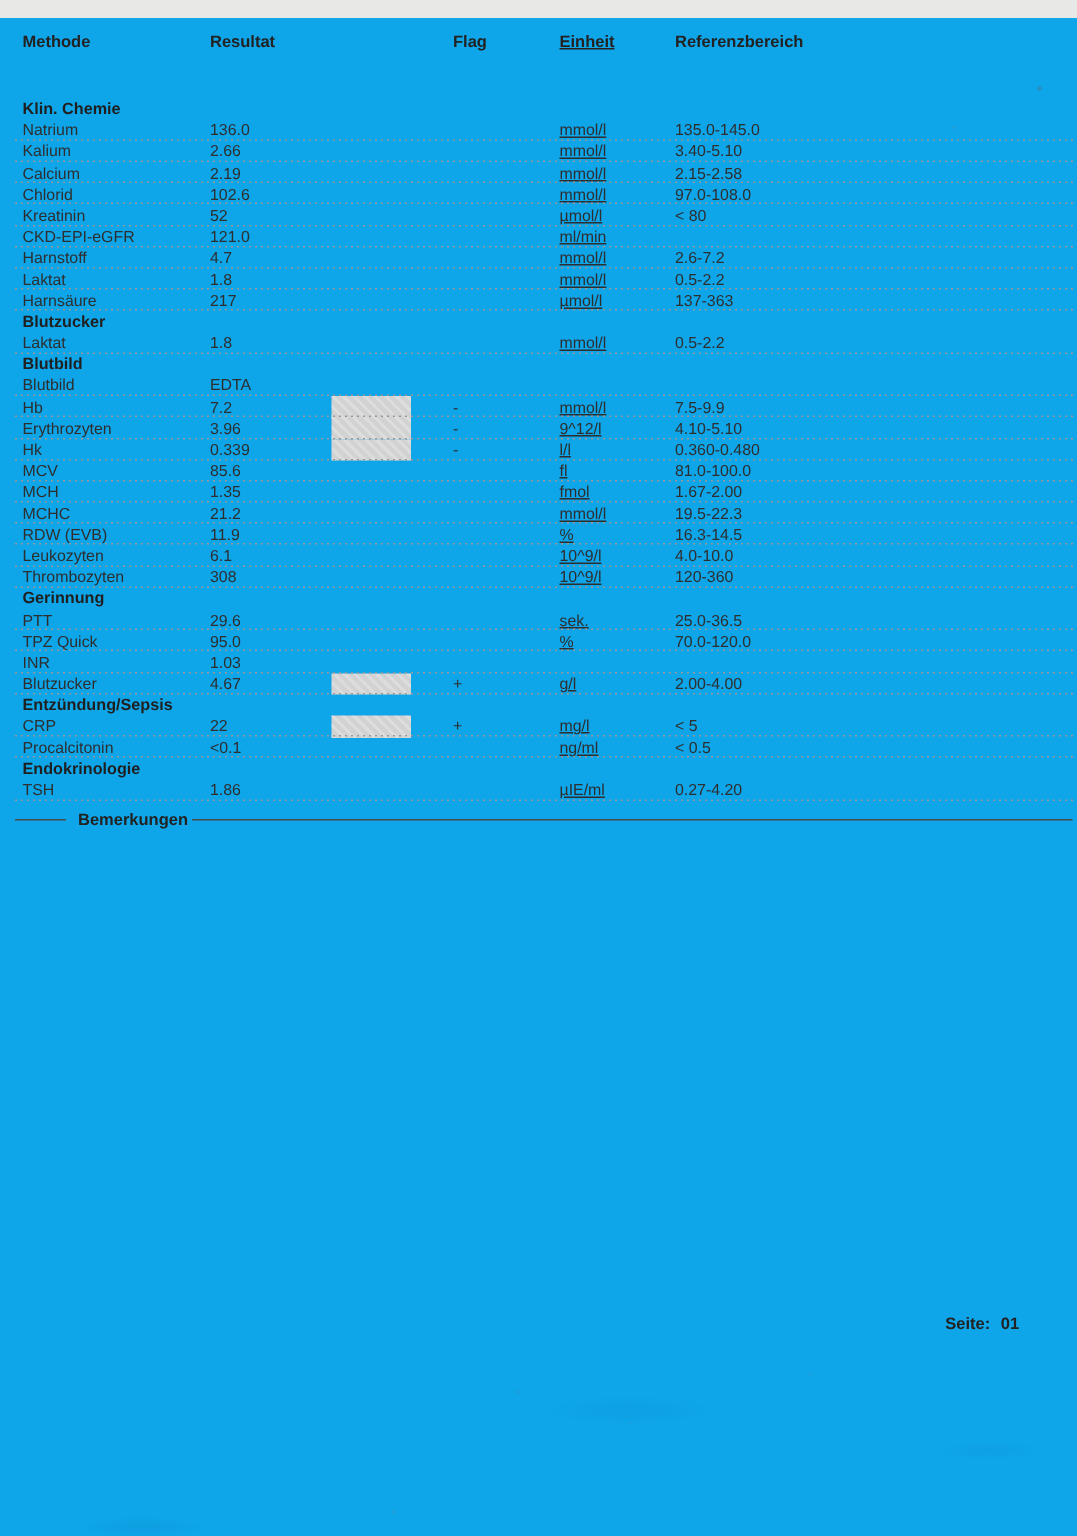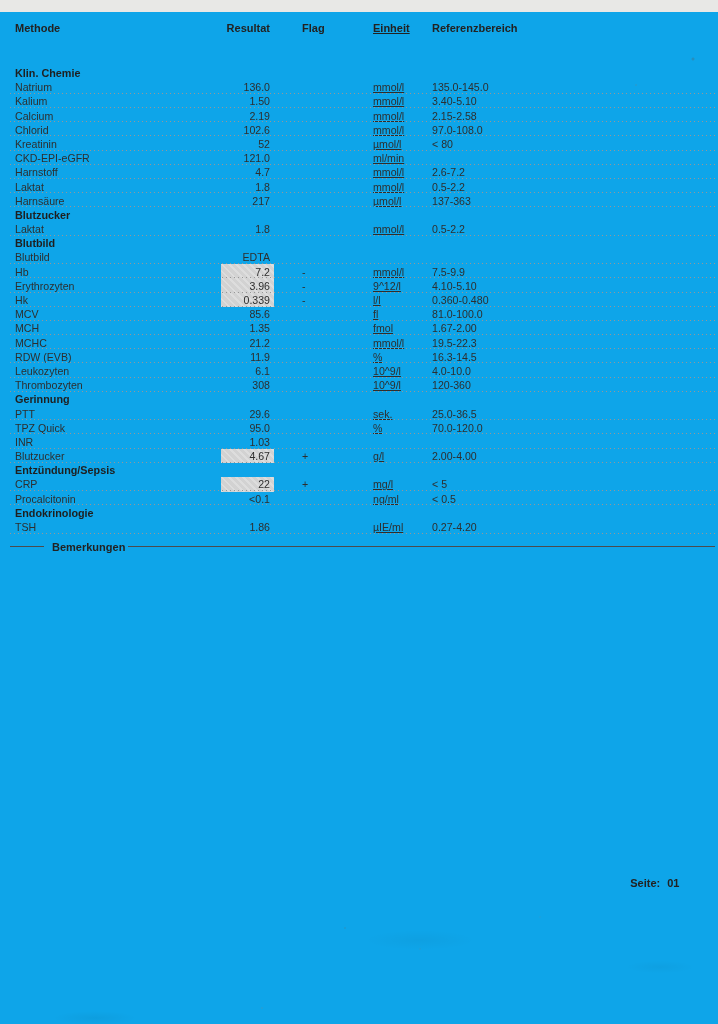--- a/index.html
+++ b/index.html
@@ -28,24 +28,24 @@
       radial-gradient(50px 9px at 660px 955px, rgba(0,0,0,.03), transparent 70%);
   }
 
   
   .col-headers{position:absolute;top:9px;left:0;right:0;height:15px;
     font-weight:bold;font-size:11px;color:#222;}
   .col-headers .cell{position:absolute;top:0;line-height:15px;white-space:pre;}
 
   
   .c-method{left:15px;}
-  .c-result{left:140px;width:130px;text-align:right;}
+  .c-result{left:140px;width:130px;}
   .c-flag{left:302px;width:26px;}
   .c-unit{left:373px;text-decoration:underline;}
-  .c-ref{left:432px;}
+  .c-ref{left:450px;}
 
   
   .report-table{position:absolute;top:54px;left:0;right:0;}
   .line{position:relative;height:14.2px;line-height:14.2px;}
   .section{font-weight:bold;font-size:10.8px;color:#1f1f1f;padding-left:15px;white-space:pre;}
   .row{font-size:10.6px;}
   .row .cell{position:absolute;top:0;line-height:14.2px;white-space:pre;z-index:2;}
   .hl{position:absolute;left:221px;width:53px;top:-0.5px;height:14.7px;z-index:1;
       background:
         repeating-linear-gradient(45deg, rgba(255,255,255,.25) 0 2px, transparent 2px 5px),
@@ -83,21 +83,21 @@
       <div class="line row">
         <span class="cell c-method">Natrium</span>
         <span class="cell c-result">136.0</span>
         <span class="cell c-flag"></span>
         <span class="cell c-unit">mmol/l</span>
         <span class="cell c-ref">135.0-145.0</span>
         <span class="dotline"></span>
       </div>
       <div class="line row">
         <span class="cell c-method">Kalium</span>
-        <span class="cell c-result">1.50</span>
+        <span class="cell c-result">2.66</span>
         <span class="cell c-flag"></span>
         <span class="cell c-unit">mmol/l</span>
         <span class="cell c-ref">3.40-5.10</span>
         <span class="dotline"></span>
       </div>
       <div class="line row">
         <span class="cell c-method">Calcium</span>
         <span class="cell c-result">2.19</span>
         <span class="cell c-flag"></span>
         <span class="cell c-unit">mmol/l</span>

